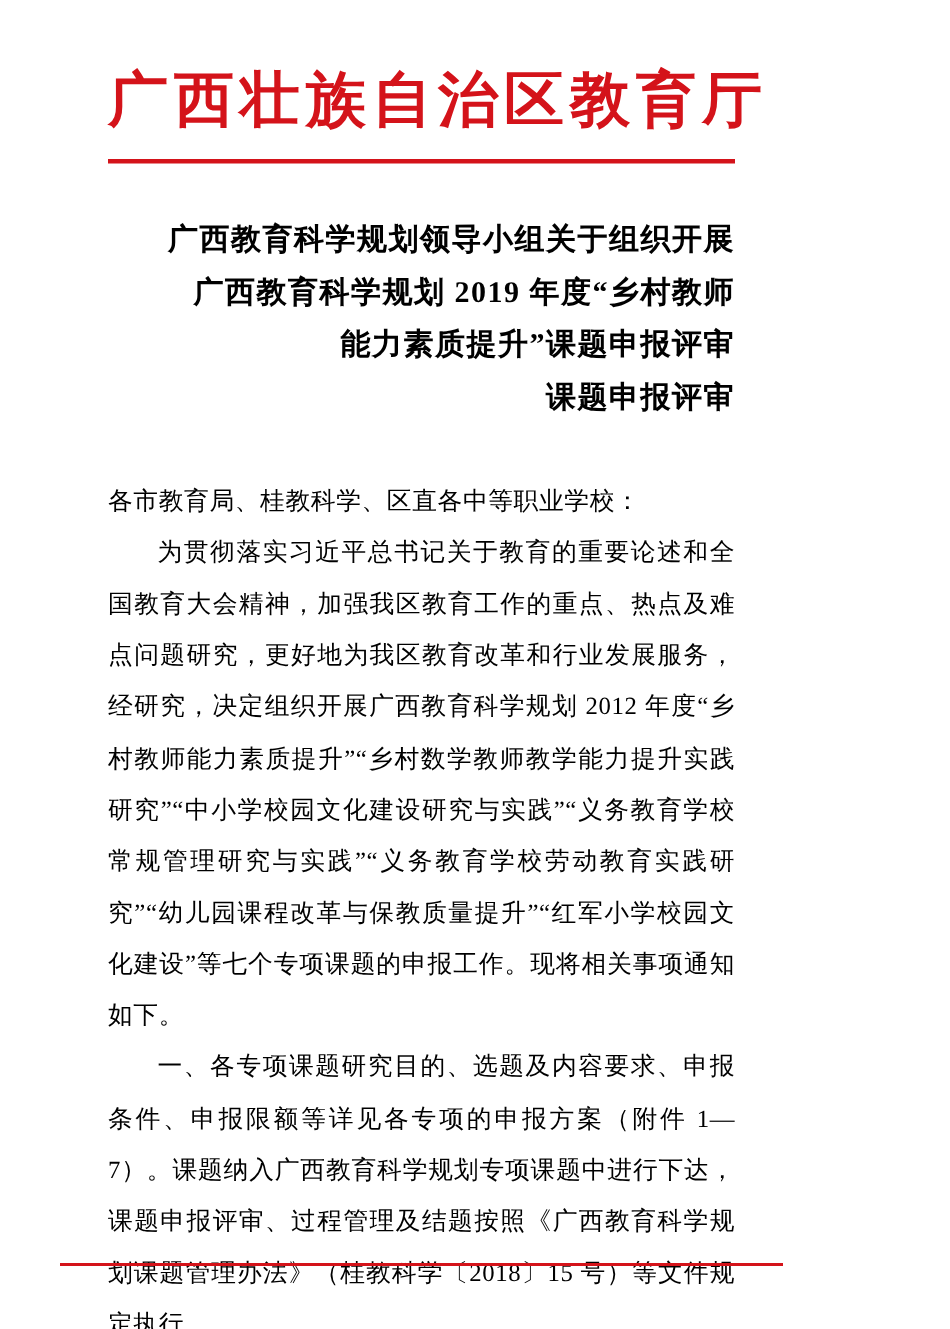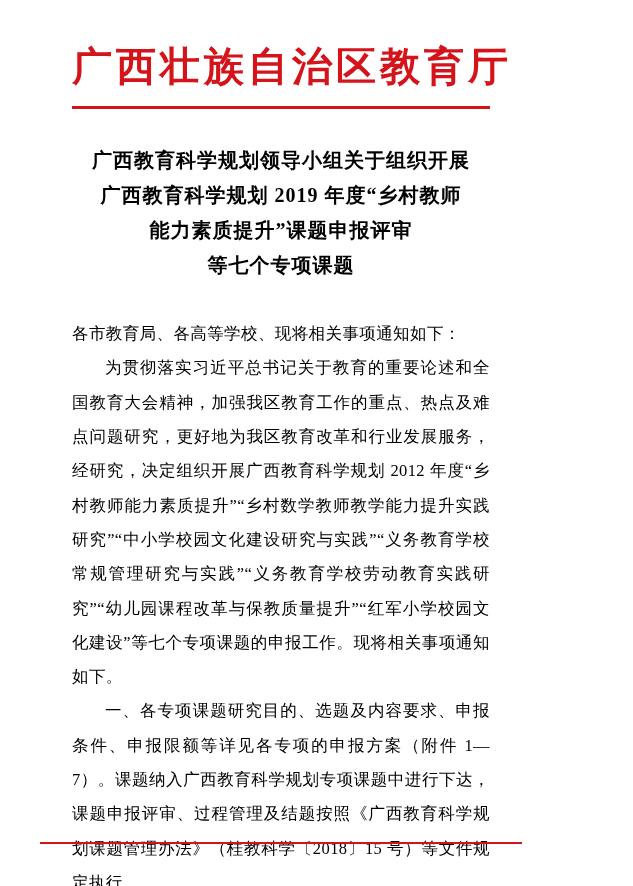--- a/index.html
+++ b/index.html
@@ -52,20 +52,21 @@
   .doc-title {
     text-align: center;
     margin-top: 34px;
     font-weight: bold;
     font-size: 20px;
     line-height: 1.75;
     letter-spacing: 1px;
   }
   .doc-title div {
     white-space: nowrap;
+    text-align: right;
   }
   
   .body-text {
     margin-top: 34px;
     font-size: 16.5px;
     line-height: 2.08;
     text-align: justify;
     text-justify: inter-ideograph;
     letter-spacing: 0.4px;
   }
@@ -93,24 +94,24 @@
   <div class="letterhead">
     <div class="letterhead-title">广西壮族自治区教育厅</div>
     <div class="red-rule"></div>
   </div>
 
 
   <div class="doc-title">
     <div>广西教育科学规划领导小组关于组织开展</div>
     <div>广西教育科学规划 2019 年度“乡村教师</div>
     <div>能力素质提升”课题申报评审</div>
-    <div>等七个专项课题</div>
+    <div>课题申报评审</div>
   </div>
 
   <div class="body-text">
-    <p>各市教育局、各高等学校、现将相关事项通知如下：</p>
+    <p>各市教育局、桂教科学、区直各中等职业学校：</p>
     <p class="indent2">为贯彻落实习近平总书记关于教育的重要论述和全国教育大会精神，加强我区教育工作的重点、热点及难点问题研究，更好地为我区教育改革和行业发展服务，经研究，决定组织开展广西教育科学规划 2012 年度“乡村教师能力素质提升”“乡村数学教师教学能力提升实践研究”“中小学校园文化建设研究与实践”“义务教育学校常规管理研究与实践”“义务教育学校劳动教育实践研究”“幼儿园课程改革与保教质量提升”“红军小学校园文化建设”等七个专项课题的申报工作。现将相关事项通知如下。</p>
     <p class="indent2">一、各专项课题研究目的、选题及内容要求、申报条件、申报限额等详见各专项的申报方案（附件 1—7）。课题纳入广西教育科学规划专项课题中进行下达，课题申报评审、过程管理及结题按照《广西教育科学规划课题管理办法》（桂教科学〔2018〕15 号）等文件规定执行。</p>
   </div>
 
   <div class="footer-rule"></div>
 
 </div>
 
 </body></html>

